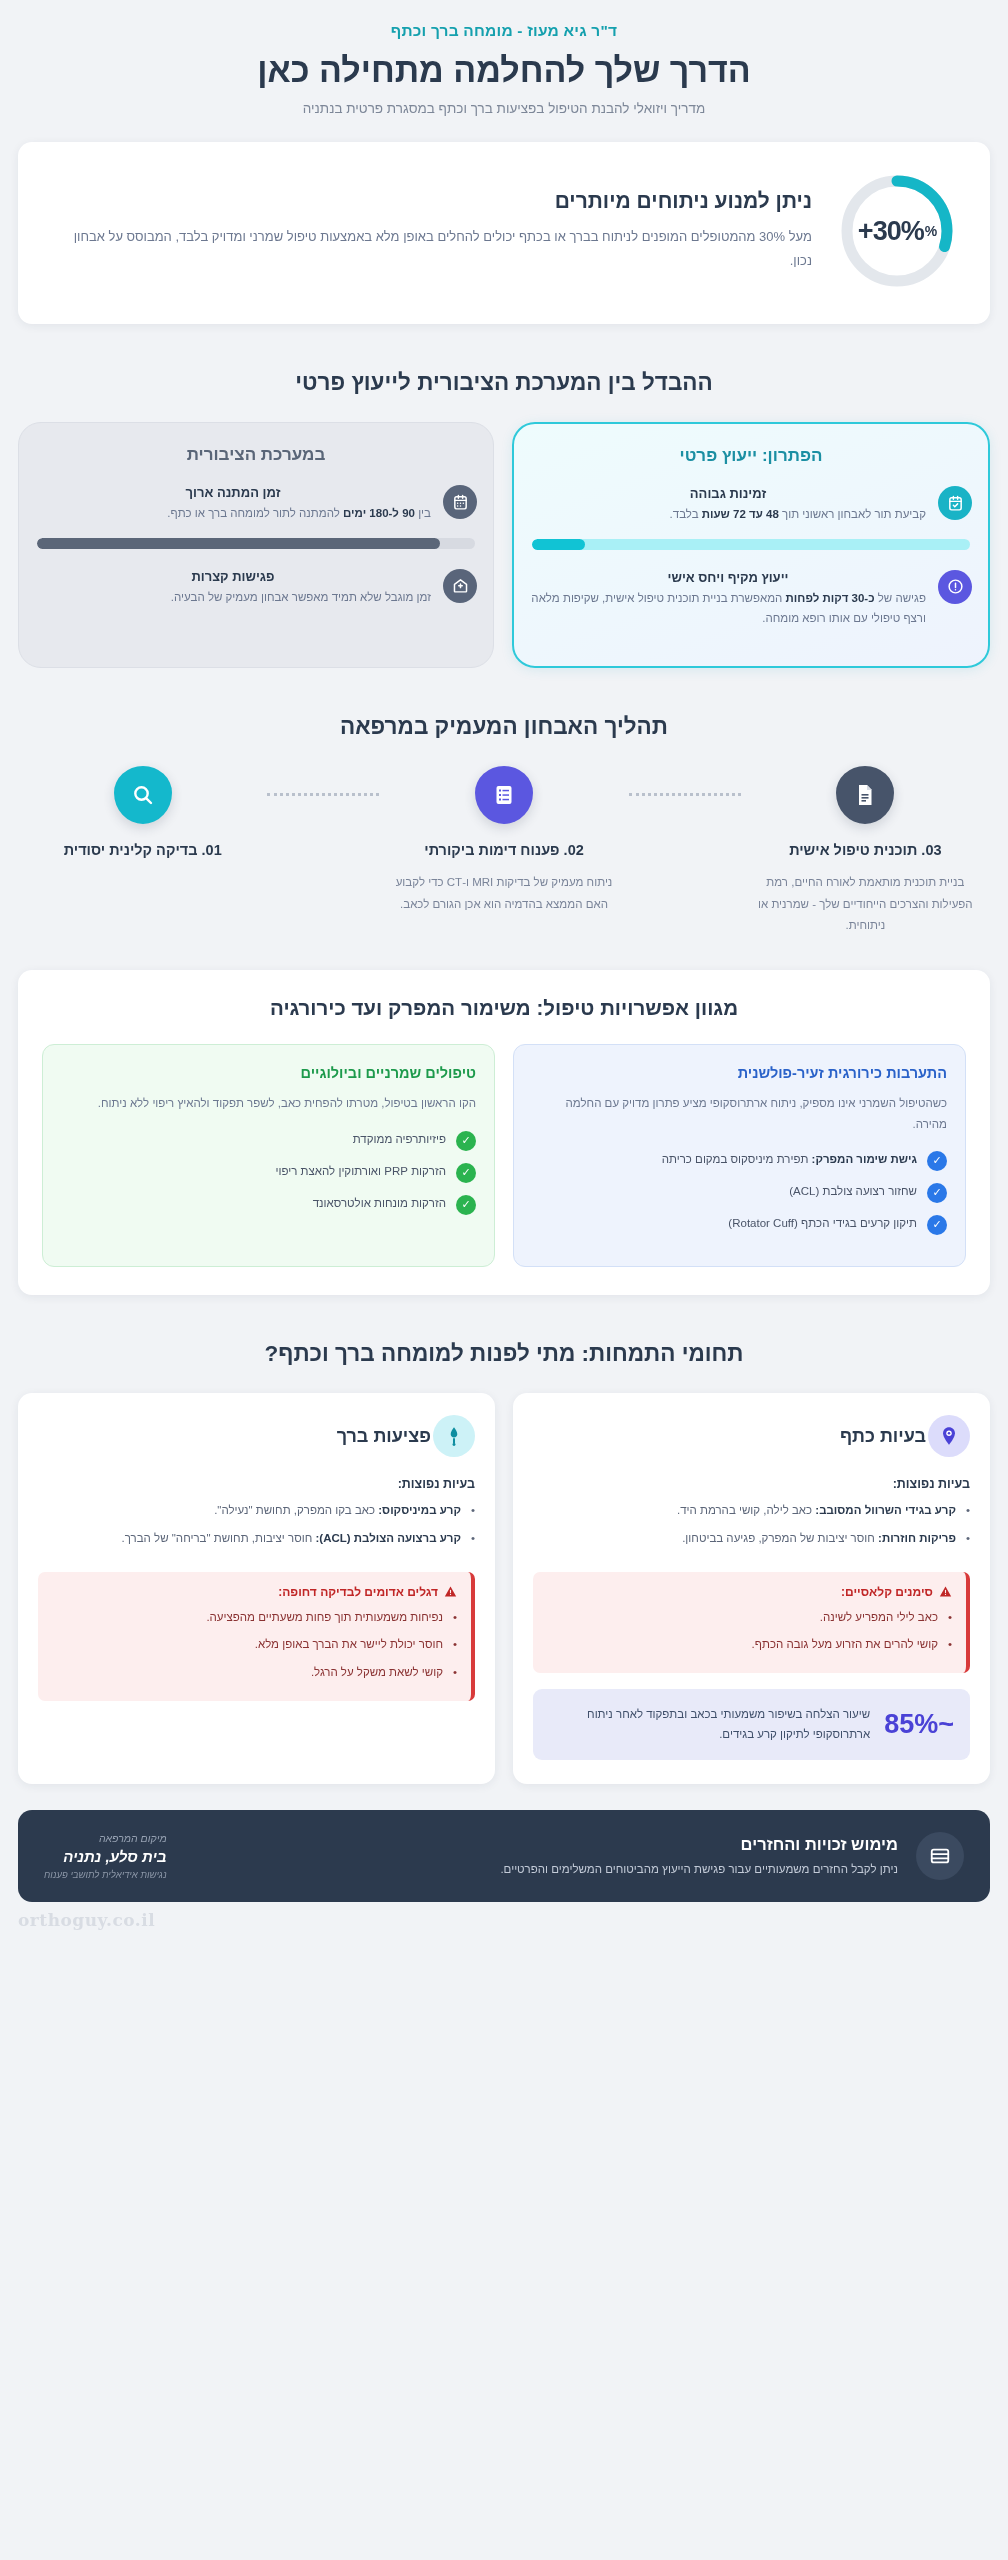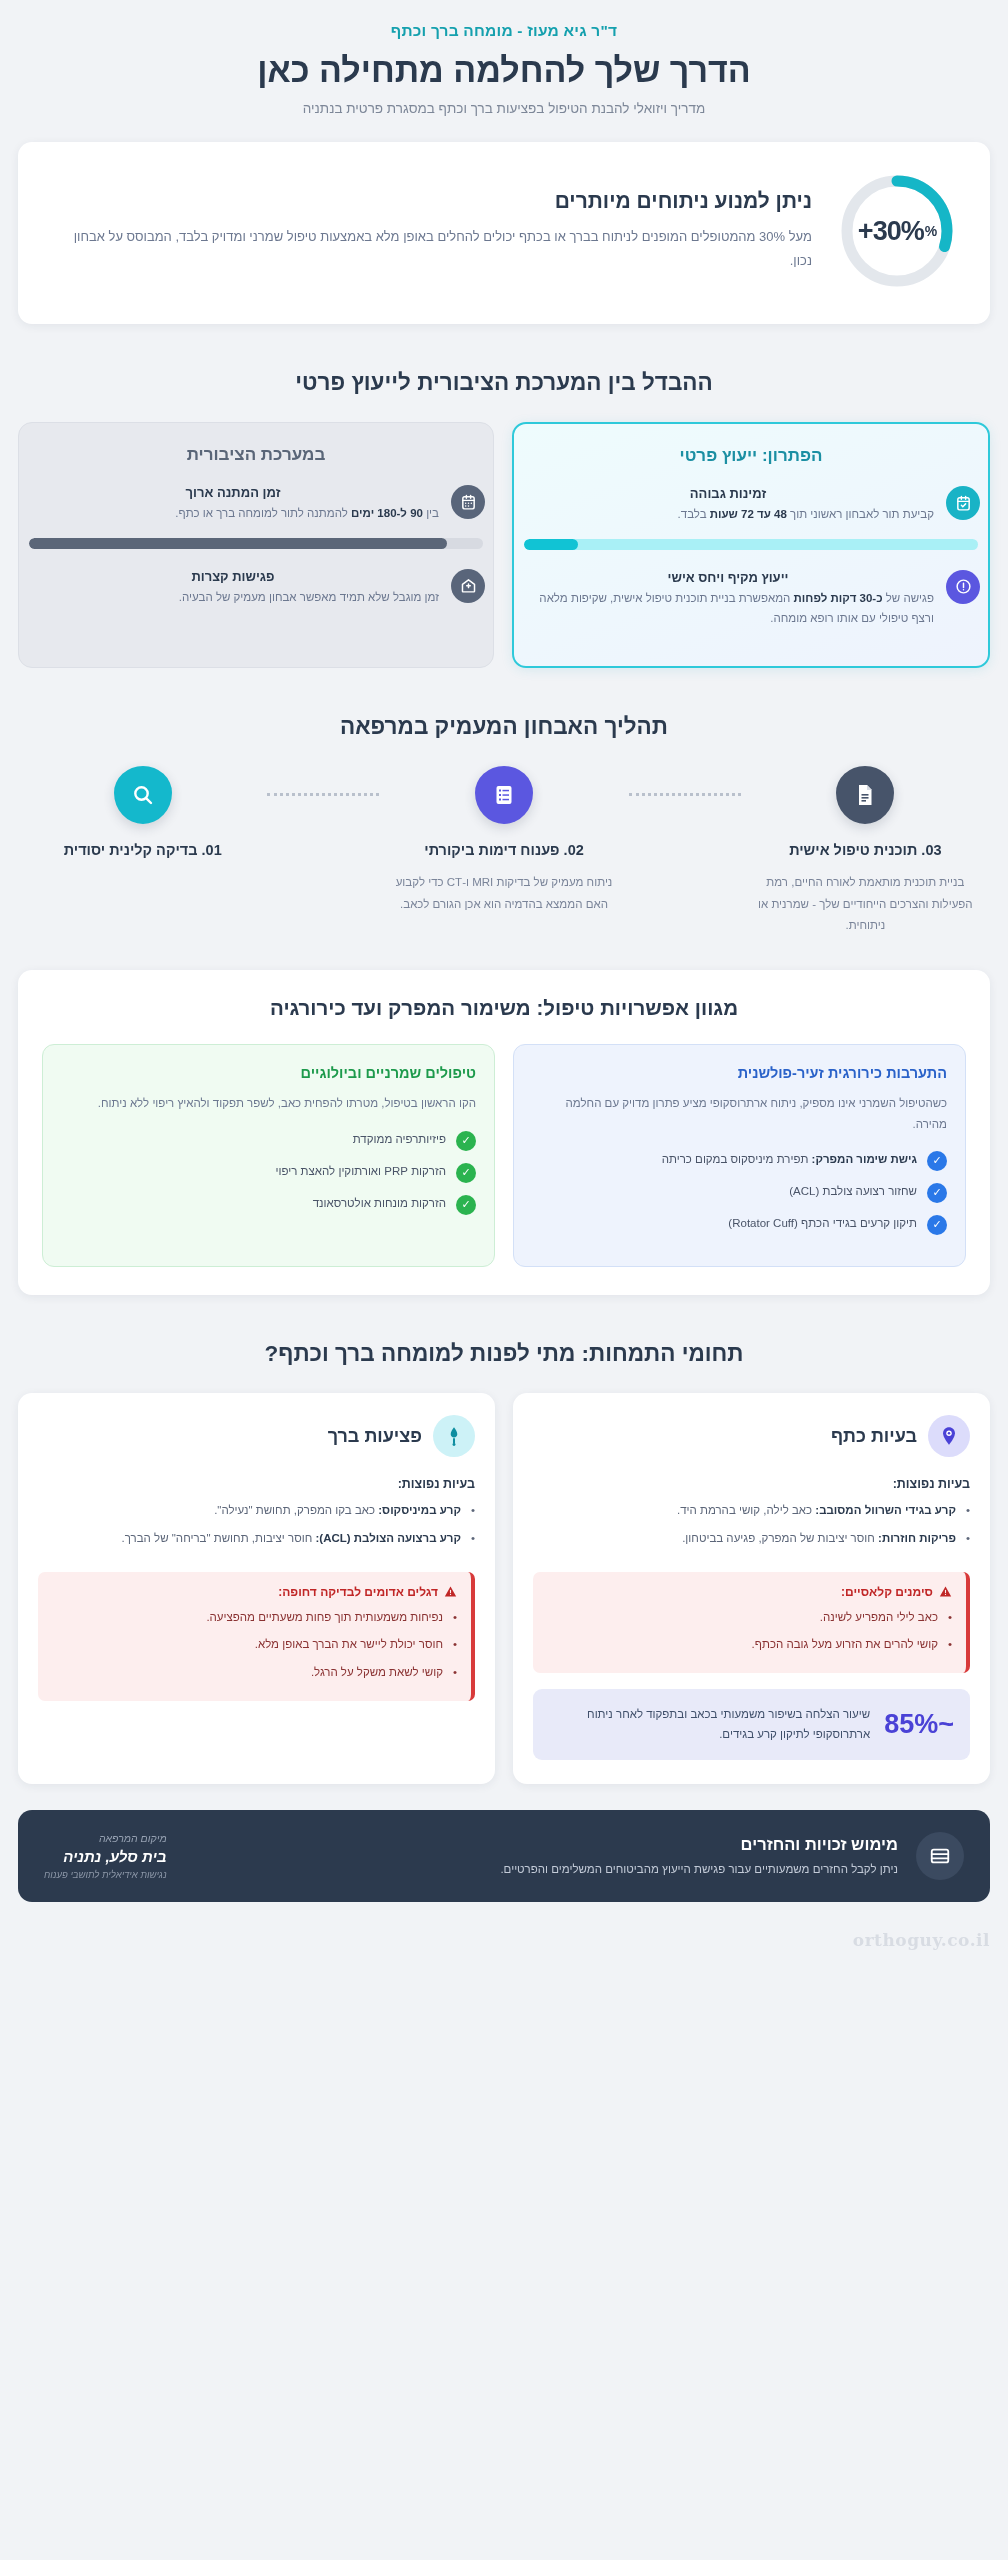--- a/index.html
+++ b/index.html
@@ -42,21 +42,21 @@
   .stat-desc { font-size: 13px; color: #6c7890; line-height: 1.85; margin-top: 12px; }
 
   
   .sec-h {
     text-align: center; font-size: 22.5px; font-weight: bold; color: #2b3a4e;
     margin: 46px 0 26px;
   }
 
   
   .cmp-row { display: flex; gap: 18px; align-items: stretch; }
-  .cmp-col { flex: 1 1 0; border-radius: 14px; padding: 22px 8px 24px; }
+  .cmp-col { flex: 1 1 0; border-radius: 23px; padding: 22px 16px 24px; }
   .cmp-private {
     background: linear-gradient(160deg,#eefcfd 0%,#eef3fd 100%);
     border: 2px solid #2ec9da;
     box-shadow: 0 2px 12px rgba(40,170,195,.13);
   }
   .cmp-public { background: #e7e9ee; border: 1px solid #dcdfe6; }
   .cmp-title { text-align: center; font-size: 17px; font-weight: bold; margin-bottom: 20px; }
   .cmp-private .cmp-title { color: #1b8fa3; }
   .cmp-public .cmp-title { color: #5a6678; }
   .cmp-item { display: flex; gap: 12px; align-items: flex-start; margin-bottom: 14px; }
@@ -111,21 +111,21 @@
     flex: 0 0 auto; width: 20px; height: 20px; border-radius: 50%;
     display: flex; align-items: center; justify-content: center;
     color: #fff; font-size: 11px; font-weight: bold; margin-top: 1px;
   }
   .chk.green { background: #2bb34f; }
   .chk.blue { background: #2a78e8; }
 
   
   .spec-row { display: flex; gap: 18px; align-items: stretch; }
   .spec-card { flex: 1 1 0; padding: 22px 20px 24px; display: flex; flex-direction: column; }
-  .spec-head { display: flex; align-items: center; justify-content: flex-start; gap: 11px; margin-bottom: 20px; }
+  .spec-head { display: flex; align-items: center; justify-content: flex-start; gap: 2px; margin-bottom: 20px; }
   .spec-ic { width: 42px; height: 42px; border-radius: 50%; display: flex; align-items: center; justify-content: center; }
   .spec-ic.teal { background: #cdf2f7; }
   .spec-ic.indigo { background: #dcdcfb; }
   .spec-t { font-size: 18px; font-weight: bold; color: #2b3a4e; }
   .sub-h { font-size: 12.5px; font-weight: bold; color: #2b3a4e; margin-bottom: 9px; }
   ul.bul { list-style: none; margin: 0 0 16px; padding: 0; }
   ul.bul li {
     font-size: 11.5px; color: #5c6679; line-height: 1.8; margin-bottom: 7px;
     padding-inline-start: 14px; position: relative;
   }
@@ -161,22 +161,22 @@
     background: #3b4a60; display: flex; align-items: center; justify-content: center;
   }
   .foot-main { flex: 1 1 auto; text-align: right; }
   .foot-t { color: #fff; font-size: 16.5px; font-weight: bold; }
   .foot-p { color: #c3cbd8; font-size: 11.5px; margin-top: 6px; line-height: 1.6; }
   .foot-side { flex: 0 0 auto; text-align: right; font-style: italic; }
   .foot-s1 { color: #97a2b3; font-size: 10.5px; }
   .foot-s2 { color: #fff; font-size: 15px; font-weight: bold; margin-top: 4px; }
   .foot-s3 { color: #8c97a8; font-size: 9.5px; margin-top: 4px; }
   .wm {
-    text-align: right; color: #d8dce3; font-size: 17px; font-weight: bold;
-    letter-spacing: .5px; margin-top: 28px; padding-bottom: 18px; direction: ltr;
+    text-align: left; color: #d8dce3; font-size: 17px; font-weight: bold;
+    letter-spacing: .5px; margin-top: 8px; padding-bottom: 18px; direction: ltr;
     font-family: "DejaVu Serif", serif;
   }
 </style>
 </head>
 <body>
 
 <div class="page">
 
   <div class="hdr">
     <div class="hdr-kicker">ד"ר גיא מעוז - מומחה ברך וכתף</div>

